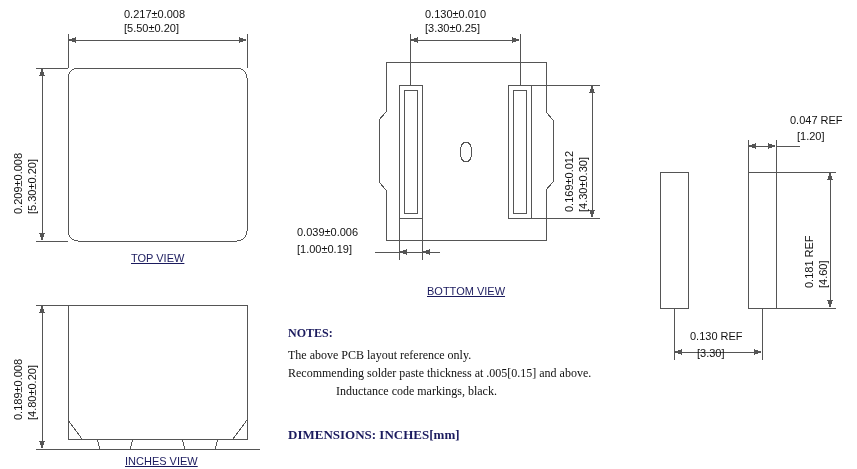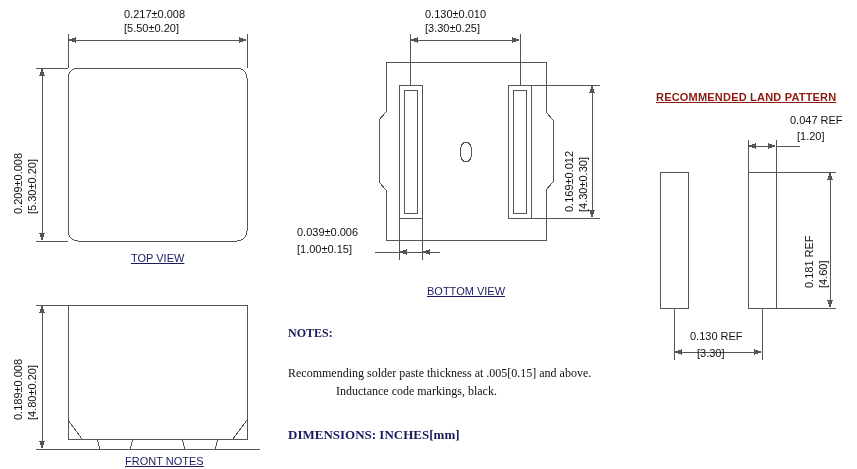--- a/index.html
+++ b/index.html
@@ -155,43 +155,43 @@
   <div class="lbl sans" style="left:124px;top:22px;">[5.50±0.20]</div>
 
   <div class="lbl sans vert" style="left:12px;top:214px;">0.209±0.008</div>
   <div class="lbl sans vert" style="left:26px;top:214px;">[5.30±0.20]</div>
 
   <div class="viewname" style="position:absolute;left:131px;top:252px;">TOP VIEW</div>
 
   <div class="lbl sans vert" style="left:12px;top:420px;">0.189±0.008</div>
   <div class="lbl sans vert" style="left:26px;top:420px;">[4.80±0.20]</div>
 
-  <div class="viewname" style="position:absolute;left:125px;top:455px;">FRONT NOTES</div>
+  <div class="viewname" style="position:absolute;left:125px;top:455px;">INCHES VIEW</div>
 
   <div class="lbl sans" style="left:425px;top:8px;">0.130±0.010</div>
   <div class="lbl sans" style="left:425px;top:22px;">[3.30±0.25]</div>
 
   <div class="lbl sans vert" style="left:563px;top:212px;">0.169±0.012</div>
   <div class="lbl sans vert" style="left:577px;top:212px;">[4.30±0.30]</div>
 
   <div class="lbl sans" style="left:297px;top:226px;">0.039±0.006</div>
-  <div class="lbl sans" style="left:297px;top:243px;">[1.00±0.15]</div>
+  <div class="lbl sans" style="left:297px;top:243px;">[1.00±0.19]</div>
 
   <div class="viewname" style="position:absolute;left:427px;top:285px;text-align:center;">BOTTOM VIEW</div>
 
-  <div class="rlp" style="position:absolute;left:656px;top:91px;">RECOMMENDED LAND PATTERN</div>
 
   <div class="lbl sans" style="left:790px;top:114px;">0.047 REF</div>
   <div class="lbl sans" style="left:797px;top:130px;">[1.20]</div>
 
   <div class="lbl sans vert" style="left:803px;top:288px;">0.181 REF</div>
   <div class="lbl sans vert" style="left:817px;top:288px;">[4.60]</div>
 
   <div class="lbl sans" style="left:690px;top:330px;">0.130 REF</div>
   <div class="lbl sans" style="left:697px;top:347px;">[3.30]</div>
 
   <div class="notes-title" style="position:absolute;left:288px;top:326px;">NOTES:</div>
+  <div class="notes-line" style="position:absolute;left:288px;top:348px;">The above PCB layout reference only.</div>
   <div class="notes-line" style="position:absolute;left:288px;top:366px;">Recommending solder paste thickness at .005[0.15] and above.</div>
   <div class="notes-line" style="position:absolute;left:288px;top:384px;margin-left:48px;">Inductance code markings, black.</div>
 
   <div class="dims" style="position:absolute;left:288px;top:427px;text-align:right;">DIMENSIONS: INCHES[mm]</div>
 
 </div>
 
 </body></html>

